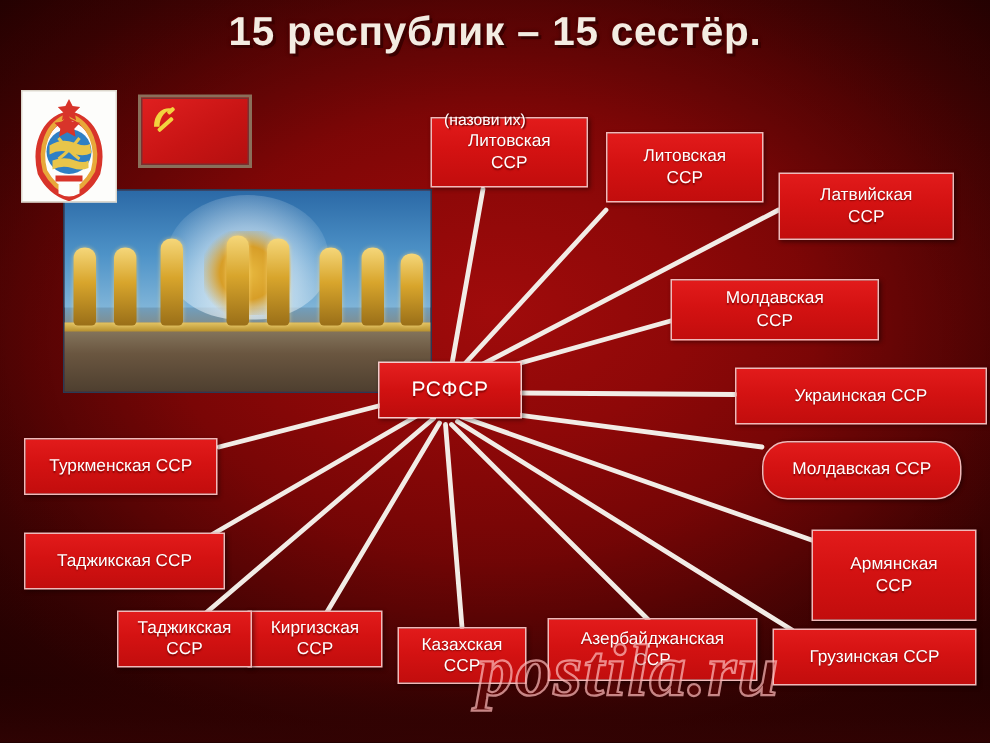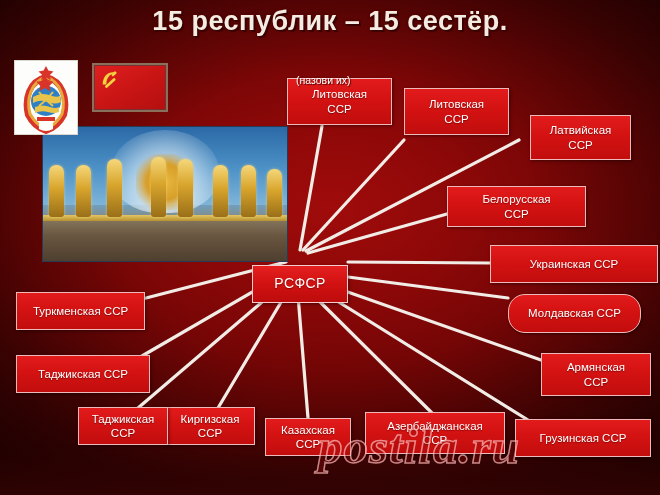--- a/index.html
+++ b/index.html
@@ -73,21 +73,21 @@
     border:1px solid #f0b9b9;
     color:#ffffff;
     display:flex;align-items:center;justify-content:center;text-align:center;
     font-size:11.5px;line-height:1.25;
     box-shadow:1px 1px 3px rgba(0,0,0,.45);
     padding:18px 3px;box-sizing:border-box;
     text-shadow:0 1px 1px rgba(90,0,0,.65);
   }
   .box.center{
     background:linear-gradient(to bottom,#e52020 0%,#d11111 50%,#bd0c0c 100%);
-    font-size:14px;letter-spacing:.4px;border:1px solid #f6cccc;margin-top:24px;
+    font-size:14px;letter-spacing:.4px;border:1px solid #f6cccc;
   }
 
   
   .wm{
     position:absolute;left:318px;top:418px;z-index:20;
     font-family:"Liberation Serif","DejaVu Serif",serif;
     font-style:italic;font-weight:bold;font-size:49px;
     color:rgba(150,14,14,.30);
     -webkit-text-stroke:1.5px rgba(255,190,190,.70);
     letter-spacing:1px;
@@ -173,41 +173,41 @@
       <span>Литовская</span><br><span>ССР</span>
     </span>
   </div>
 
   <div class="box" style="left:404px;top:88px;width:105px;height:47px;">
     <span>
       <span>Литовская</span><br><span>ССР</span>
     </span>
   </div>
 
-  <div class="box" style="left:530px;top:115px;width:101px;height:45px;">
+  <div class="box" style="left:519px;top:115px;width:117px;height:45px;">
     <span>
       <span>Латвийская</span><br><span>ССР</span>
     </span>
   </div>
 
   <div class="box" style="left:447px;top:186px;width:139px;height:41px;">
     <span>
-      <span>Белорусская</span><br><span>ССР</span>
+      <span>Молдавская</span><br><span>ССР</span>
     </span>
   </div>
 
   <div class="box" style="left:490px;top:245px;width:168px;height:38px;text-align:center;">
     <span>Украинская ССР</span>
   </div>
 
   <div class="box" style="left:508px;top:294px;width:133px;height:39px;border-radius:17px;">
     <span>Молдавская ССР</span>
   </div>
 
-  <div class="box" style="left:541px;top:353px;width:110px;height:43px;">
+  <div class="box" style="left:541px;top:353px;width:110px;height:61px;">
     <span>
       <span>Армянская</span><br><span>ССР</span>
     </span>
   </div>
 
   <div class="box" style="left:515px;top:419px;width:136px;height:36px;justify-content:center;">
     <span>Грузинская ССР</span>
   </div>
 
   <div class="box" style="left:365px;top:412px;width:140px;height:42px;">

